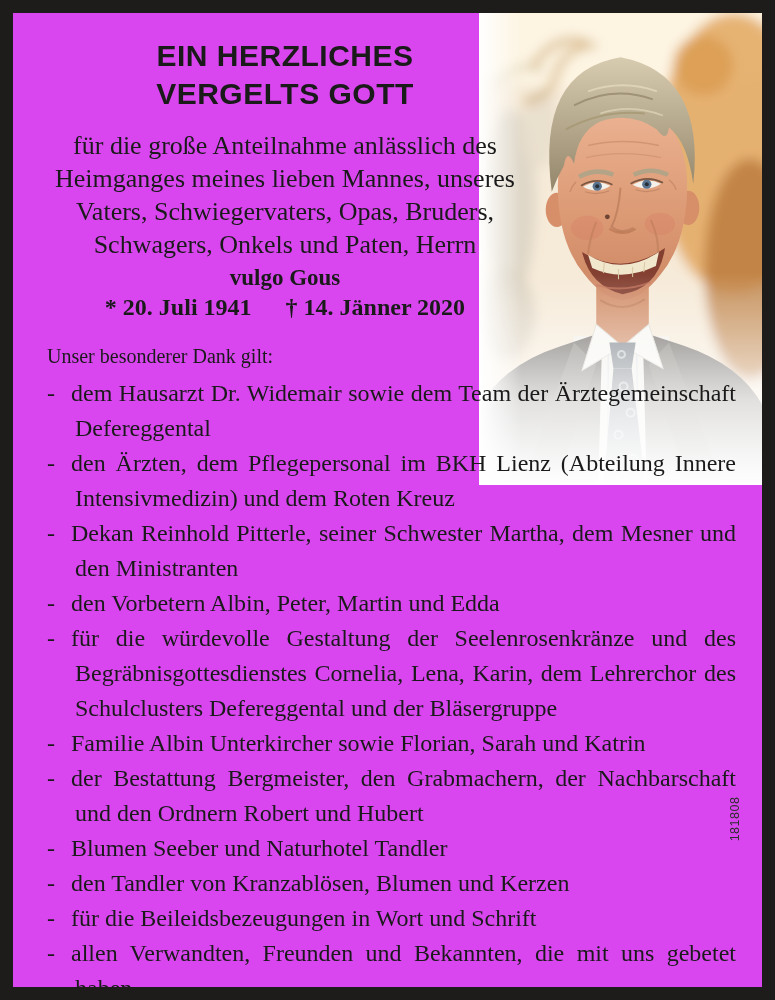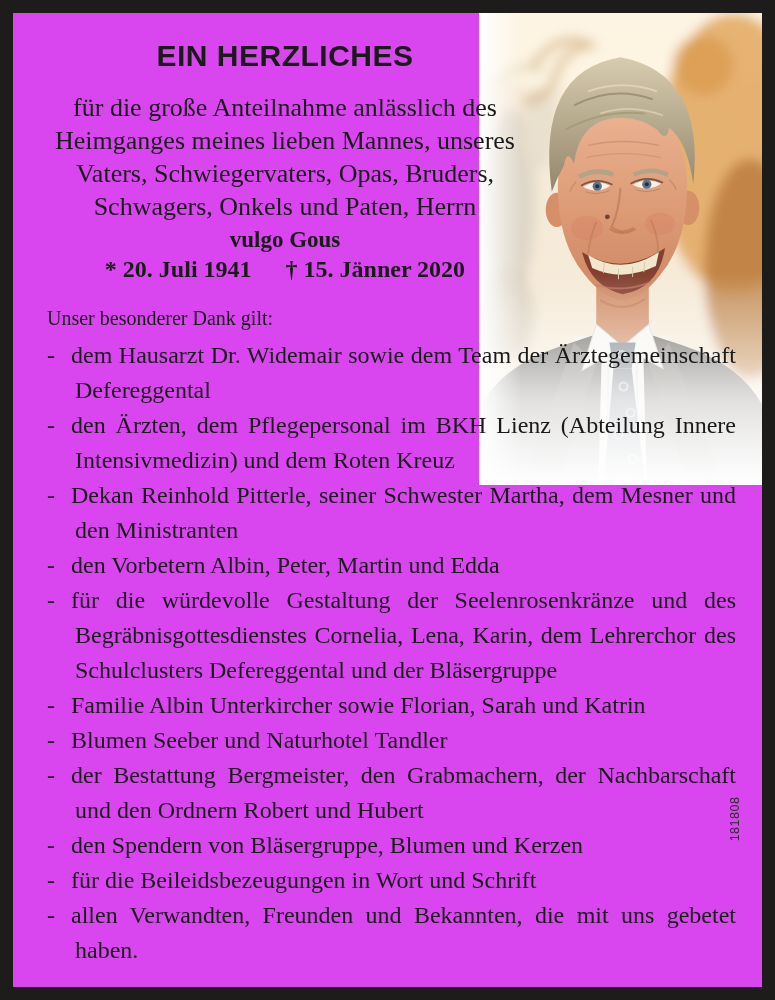--- a/index.html
+++ b/index.html
@@ -265,42 +265,43 @@
         <rect x="0" y="0" width="280" height="470" fill="url(#fadeLeftW)"></rect>
       </g>
     </svg>
   </div>
 
   <div class="content">
 
     <div class="header-block">
       <h1 class="headline">
         <span>EIN HERZLICHES</span>
+        <span>VERGELTS GOTT</span>
       </h1>
 
       <p class="intro">für die große Anteilnahme anlässlich des Heimganges meines lieben Mannes, unseres Vaters, Schwiegervaters, Opas, Bruders, Schwagers, Onkels und Paten, Herrn</p>
 
       <div class="vulgo">vulgo Gous</div>
       <div class="dates">
-        <span class="birth">* 20. Juli 1941</span><span class="death">† 15. Jänner 2020</span>
+        <span class="birth">* 20. Juli 1941</span><span class="death">† 14. Jänner 2020</span>
       </div>
     </div>
 
     <p class="thanks-intro">Unser besonderer Dank gilt:</p>
 
     <div class="thanks-list">
       <div class="thanks-item">dem Hausarzt Dr. Widemair sowie dem Team der Ärztegemeinschaft Defereggental</div>
       <div class="thanks-item">den Ärzten, dem Pflegepersonal im BKH Lienz (Abteilung Innere Intensivmedizin) und dem Roten Kreuz</div>
       <div class="thanks-item">Dekan Reinhold Pitterle, seiner Schwester Martha, dem Mesner und den Ministranten</div>
       <div class="thanks-item">den Vorbetern Albin, Peter, Martin und Edda</div>
       <div class="thanks-item">für die würdevolle Gestaltung der Seelenrosenkränze und des Begräbnisgottesdienstes Cornelia, Lena, Karin, dem Lehrerchor des Schulclusters Defereggental und der Bläsergruppe</div>
       <div class="thanks-item">Familie Albin Unterkircher sowie Florian, Sarah und Katrin</div>
+      <div class="thanks-item">der Bestattung Bergmeister, den Grabmachern, der Nachbarschaft und den Ordnern Robert und Hubert</div>
       <div class="thanks-item">Blumen Seeber und Naturhotel Tandler</div>
-      <div class="thanks-item">der Bestattung Bergmeister, den Grabmachern, der Nachbarschaft und den Ordnern Robert und Hubert</div>
-      <div class="thanks-item">den Spendern von Bläsergruppe, Blumen und Kerzen</div>
+      <div class="thanks-item">den Tandler von Kranzablösen, Blumen und Kerzen</div>
       <div class="thanks-item">für die Beileidsbezeugungen in Wort und Schrift</div>
       <div class="thanks-item">allen Verwandten, Freunden und Bekannten, die mit uns gebetet haben.</div>
     </div>
 
     <div class="footer">
       <span class="place">St. Jakob i. D., im Jänner 2020</span>
       <span class="family">Die Trauerfamilie</span>
     </div>
 
   </div>

